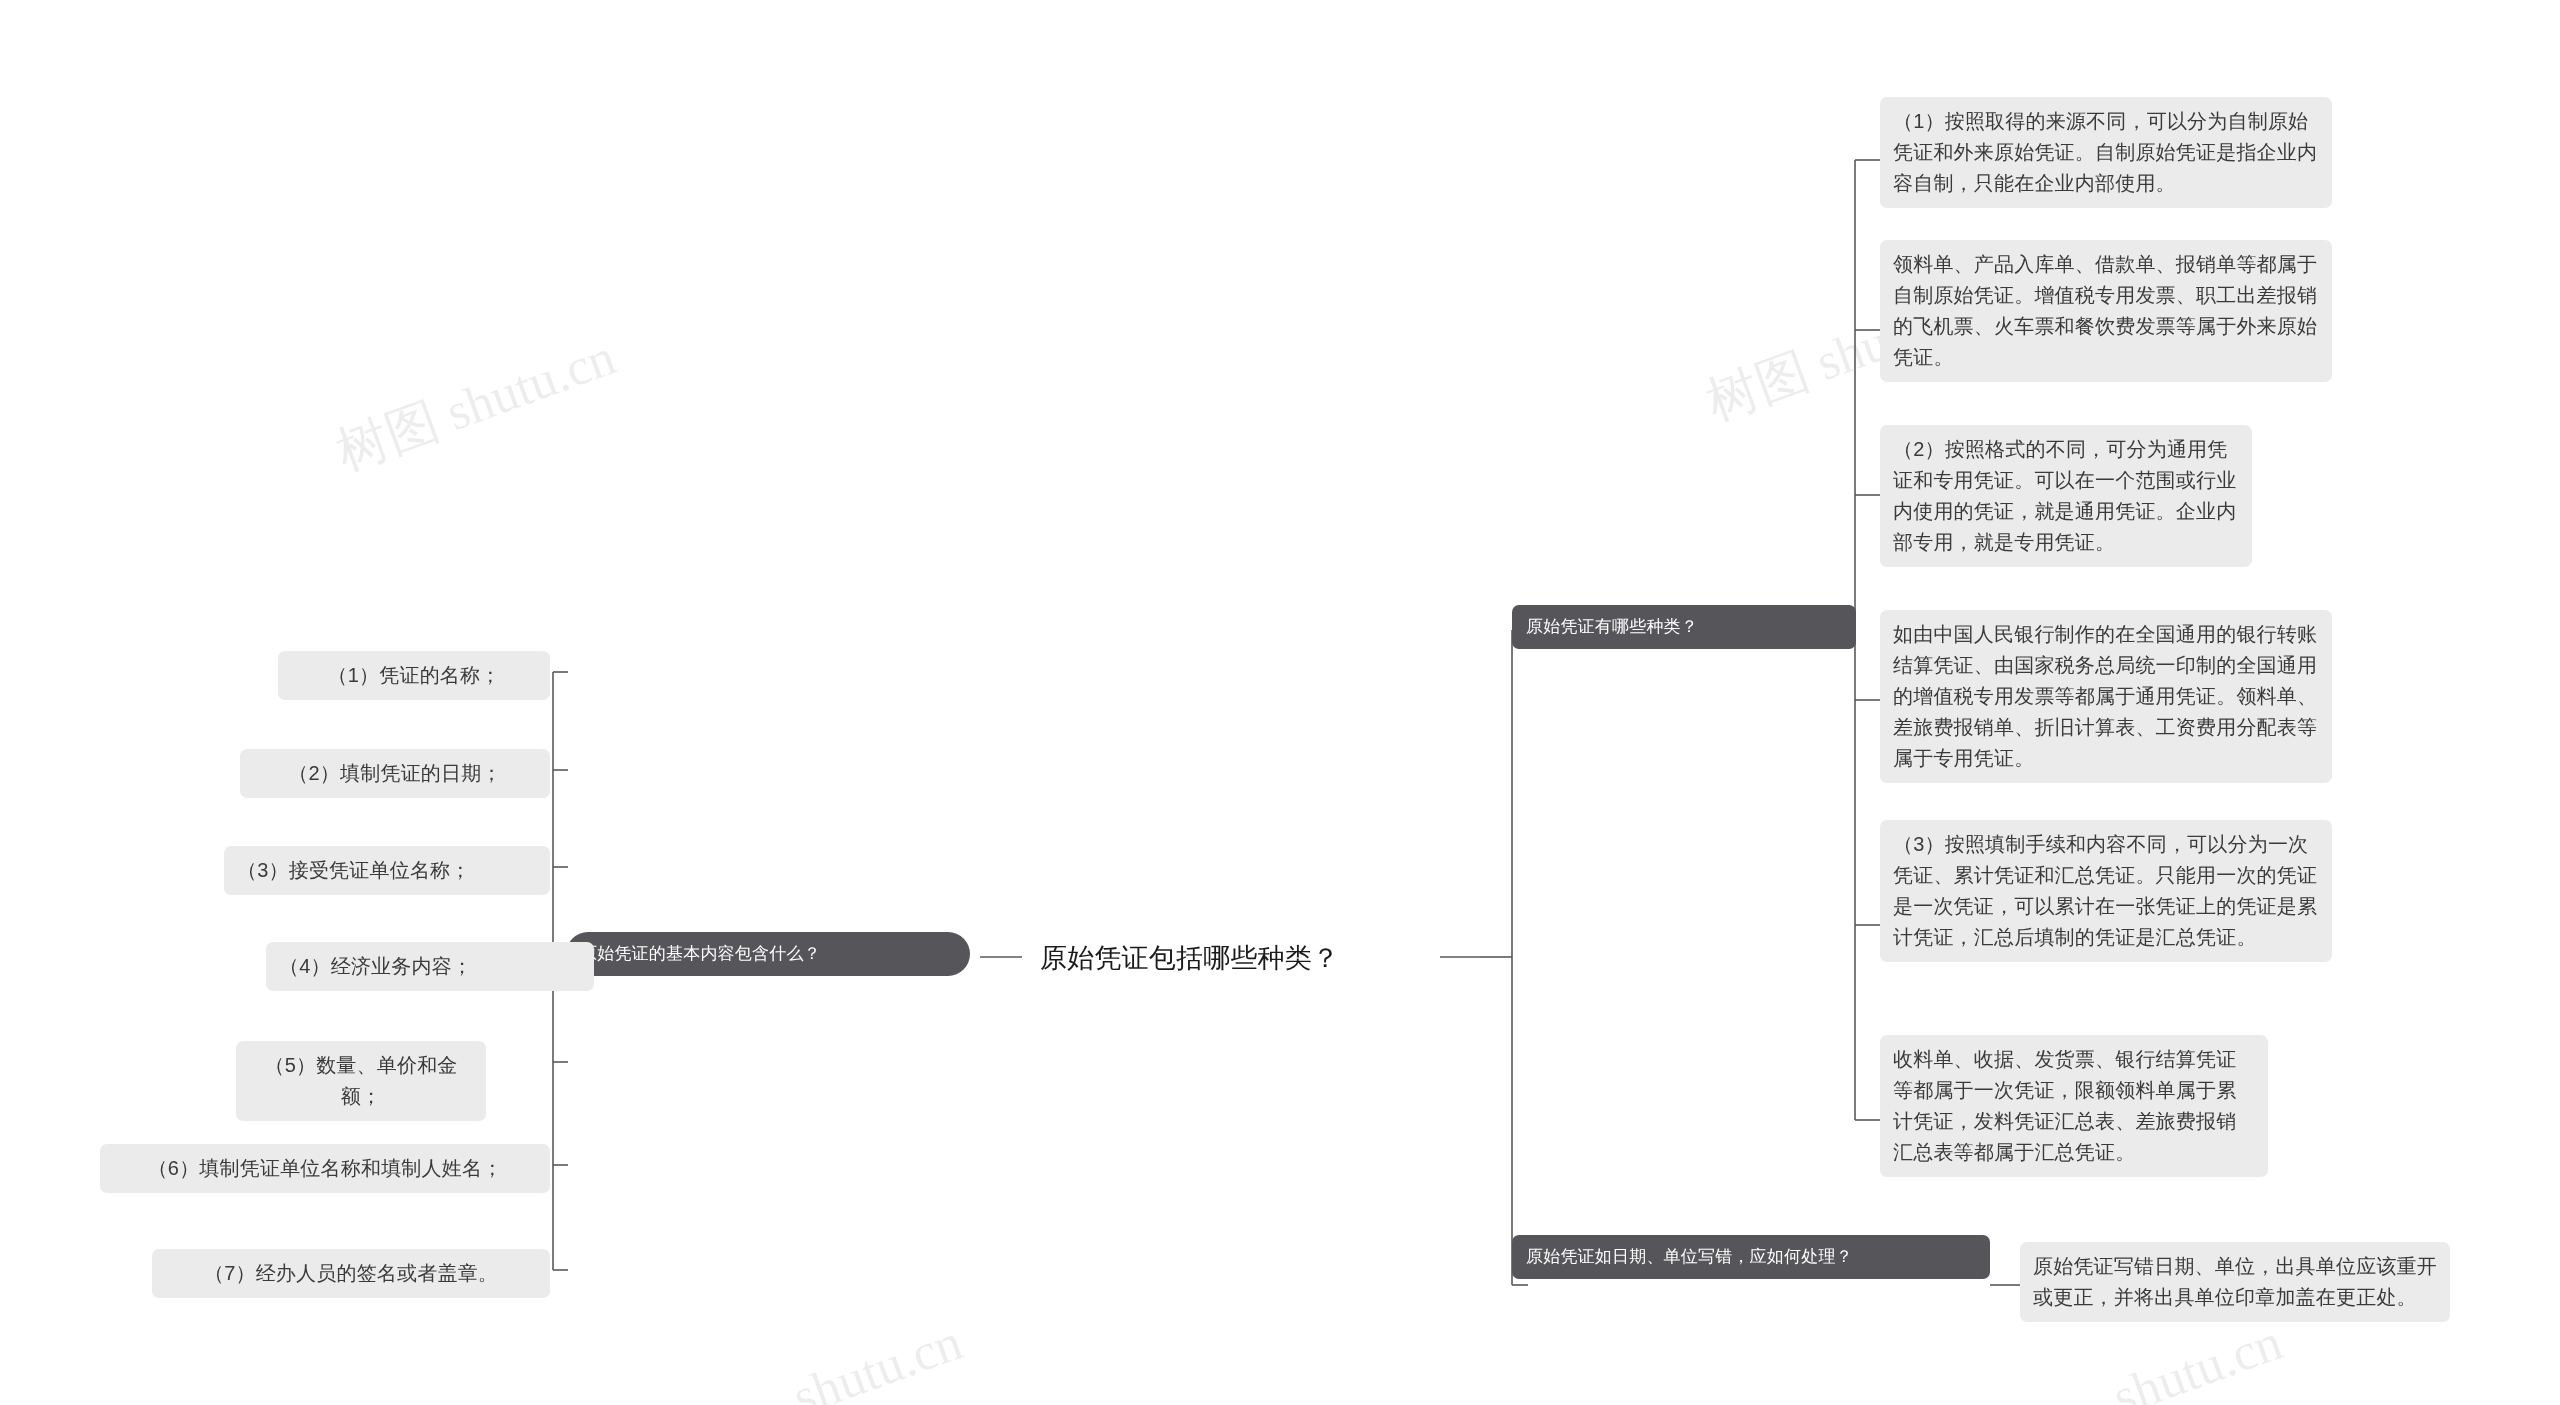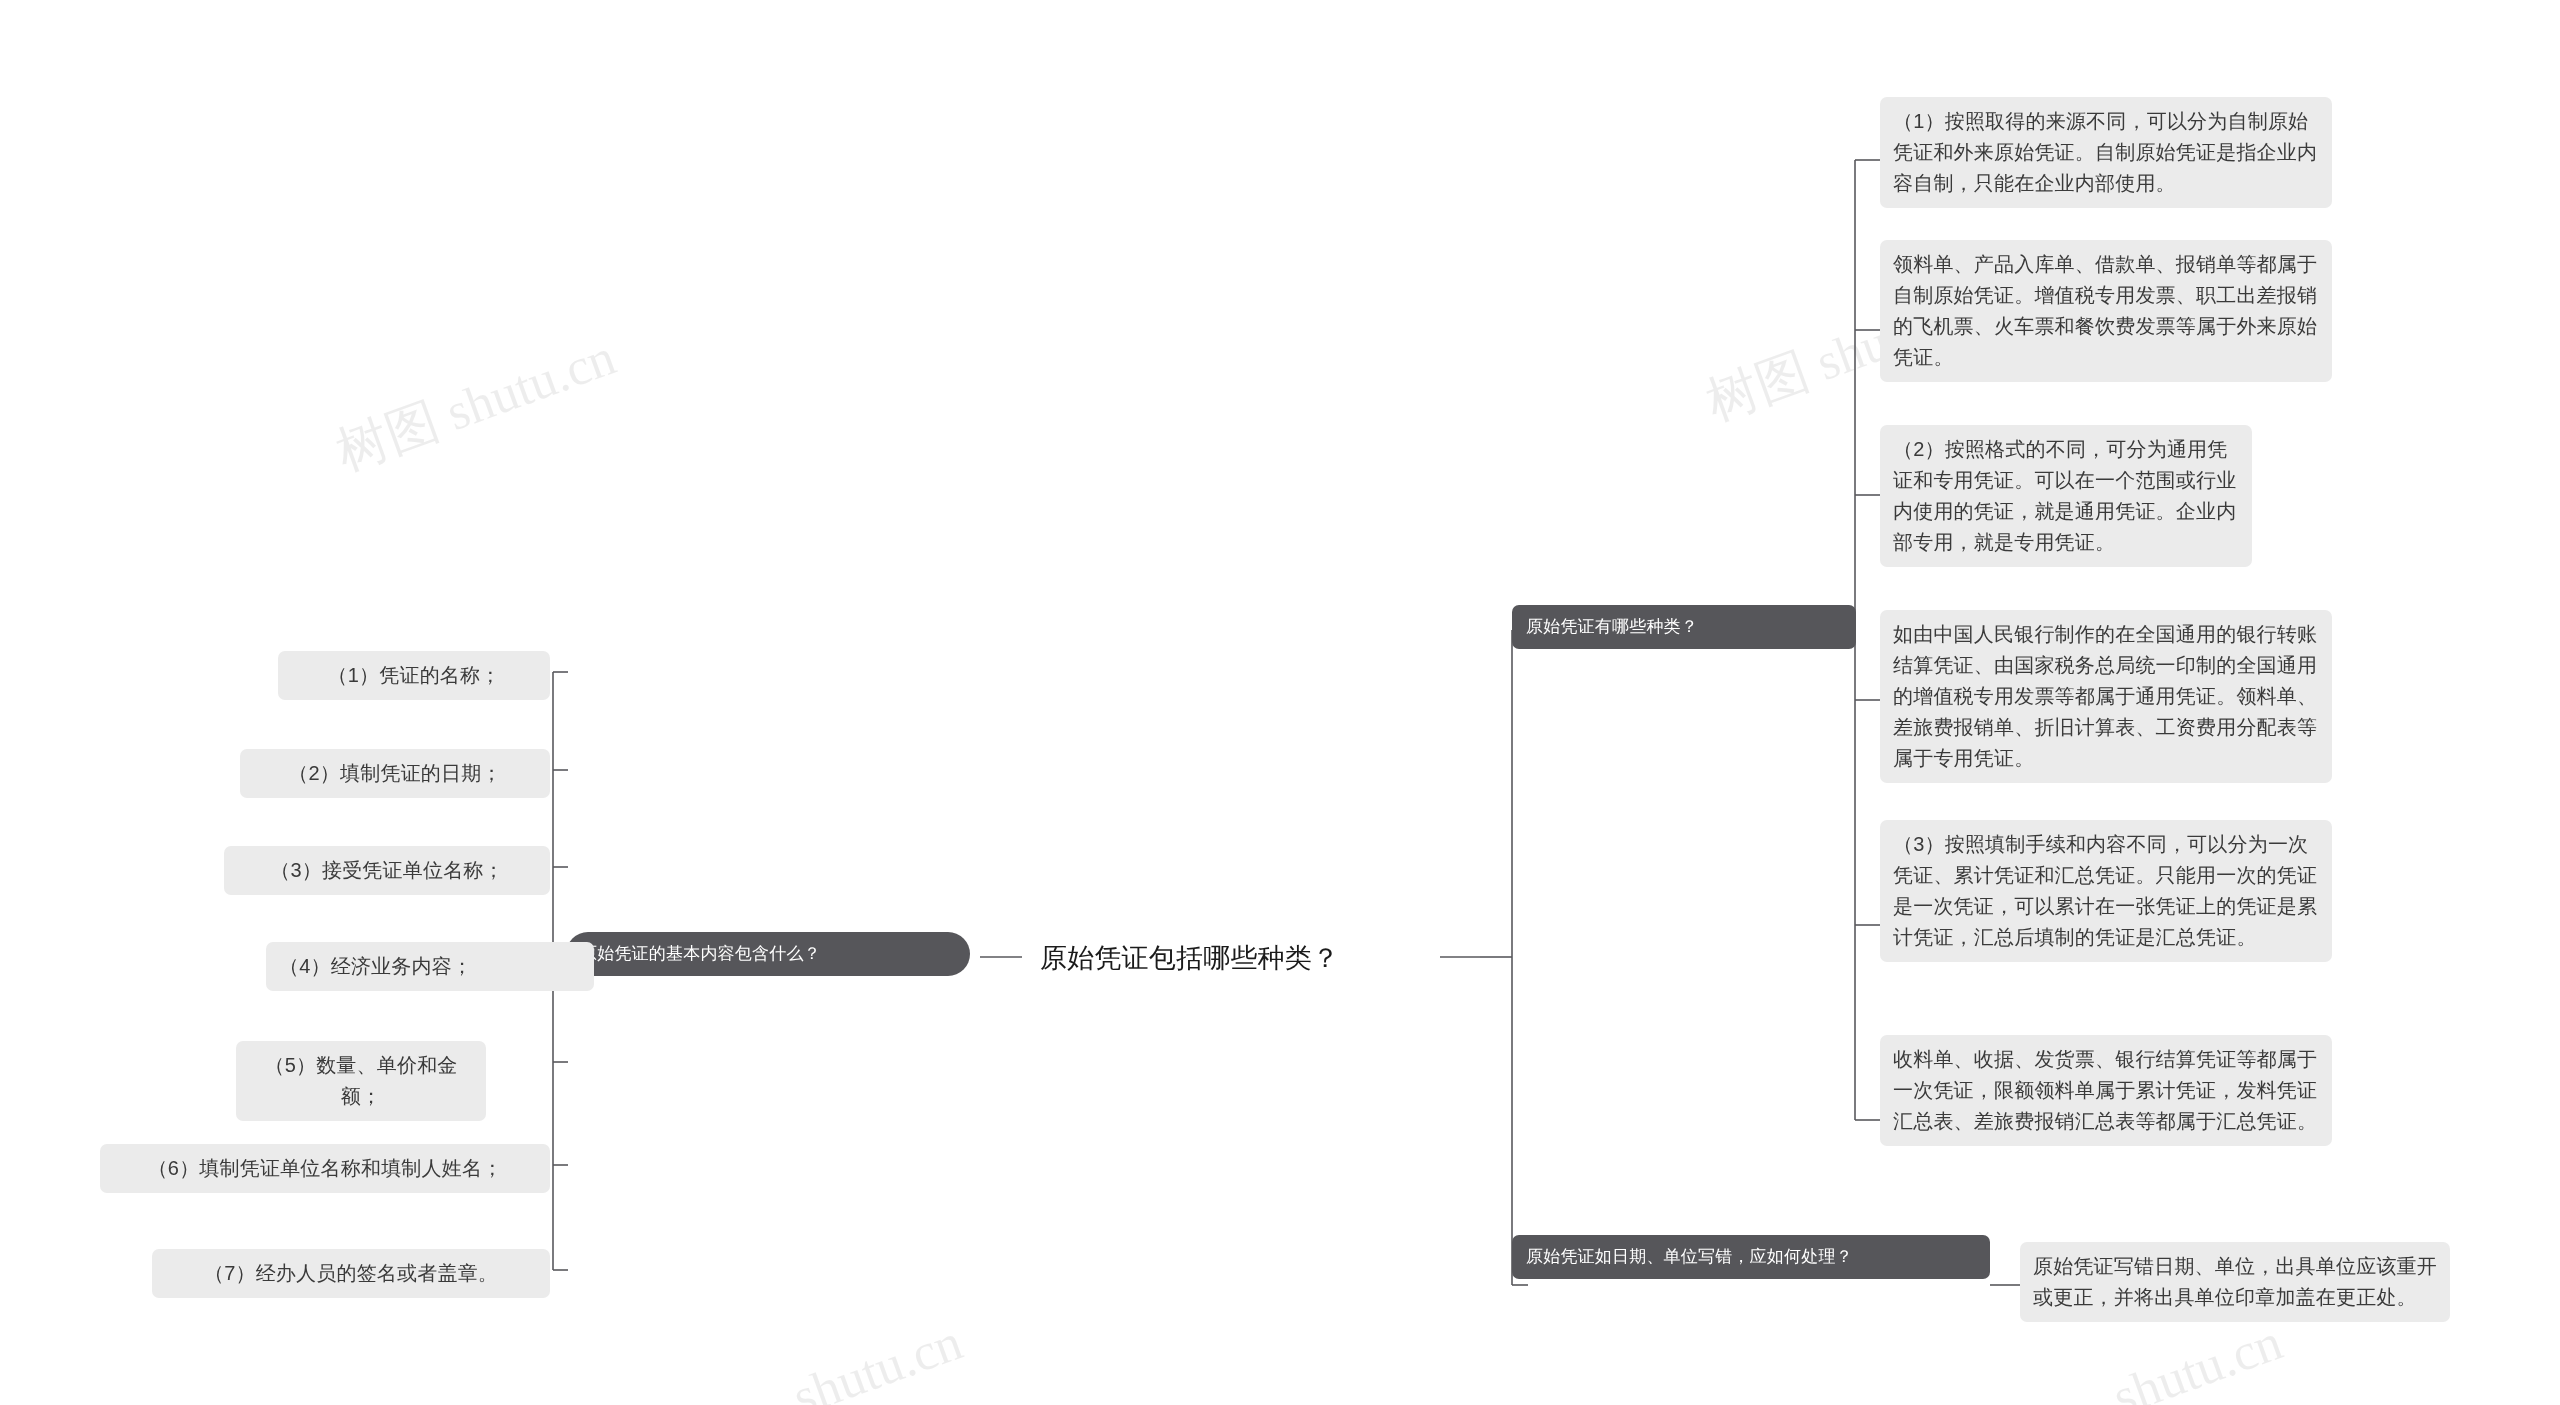--- a/index.html
+++ b/index.html
@@ -127,32 +127,32 @@
       <path d="M1990,1285 L2020,1285"></path>
     </g>
   </svg>
 
   <div class="node root" style="left:1040px; top:938px;">原始凭证包括哪些种类？</div>
 
   <div class="node branch" style="left:566px; top:932px; width:404px; text-align:left;border-radius:22px;">原始凭证的基本内容包含什么？</div>
 
   <div class="node leaf" style="left:278px; top:651px; width:272px; text-align:center;">（1）凭证的名称；</div>
   <div class="node leaf" style="left:240px; top:749px; width:310px; text-align:center;">（2）填制凭证的日期；</div>
-  <div class="node leaf" style="left:224px; top:846px; width:326px; text-align:center;">（3）接受凭证单位名称；</div>
+  <div class="node leaf" style="left:224px; top:846px; width:326px; text-align:left;">（3）接受凭证单位名称；</div>
   <div class="node leaf" style="left:266px; top:942px; width:328px; ">（4）经济业务内容；</div>
   <div class="node leaf" style="left:236px; top:1041px; width:250px; text-align:center;">（5）数量、单价和金额；</div>
   <div class="node leaf" style="left:100px; top:1144px; width:450px; text-align:center;">（6）填制凭证单位名称和填制人姓名；</div>
   <div class="node leaf" style="left:152px; top:1249px; width:398px; text-align:center;">（7）经办人员的签名或者盖章。</div>
 
   <div class="node branch" style="left:1512px; top:605px; width:344px; text-align:left;">原始凭证有哪些种类？</div>
 
   <div class="node leaf" style="left:1880px; top:97px; width:452px;">（1）按照取得的来源不同，可以分为自制原始凭证和外来原始凭证。自制原始凭证是指企业内容自制，只能在企业内部使用。</div>
   <div class="node leaf" style="left:1880px; top:240px; width:452px;">领料单、产品入库单、借款单、报销单等都属于自制原始凭证。增值税专用发票、职工出差报销的飞机票、火车票和餐饮费发票等属于外来原始凭证。</div>
   <div class="node leaf" style="left:1880px; top:425px; width:372px;">（2）按照格式的不同，可分为通用凭证和专用凭证。可以在一个范围或行业内使用的凭证，就是通用凭证。企业内部专用，就是专用凭证。</div>
   <div class="node leaf" style="left:1880px; top:610px; width:452px;">如由中国人民银行制作的在全国通用的银行转账结算凭证、由国家税务总局统一印制的全国通用的增值税专用发票等都属于通用凭证。领料单、差旅费报销单、折旧计算表、工资费用分配表等属于专用凭证。</div>
   <div class="node leaf" style="left:1880px; top:820px; width:452px;">（3）按照填制手续和内容不同，可以分为一次凭证、累计凭证和汇总凭证。只能用一次的凭证是一次凭证，可以累计在一张凭证上的凭证是累计凭证，汇总后填制的凭证是汇总凭证。</div>
-  <div class="node leaf" style="left:1880px; top:1035px; width:452px;">收料单、收据、发货票、银行结算凭证等都属于一次凭证，限额领料单属于累计凭证，发料凭证汇总表、差旅费报销汇总表等都属于汇总凭证。</div>
+  <div class="node leaf" style="left:1880px; top:1035px; width:388px;">收料单、收据、发货票、银行结算凭证等都属于一次凭证，限额领料单属于累计凭证，发料凭证汇总表、差旅费报销汇总表等都属于汇总凭证。</div>
 
   <div class="node branch" style="left:1512px; top:1235px; width:478px; text-align:left;">原始凭证如日期、单位写错，应如何处理？</div>
 
   <div class="node leaf" style="left:2020px; top:1242px; width:430px;">原始凭证写错日期、单位，出具单位应该重开或更正，并将出具单位印章加盖在更正处。</div>
 
 </div>
 
 </body></html>

